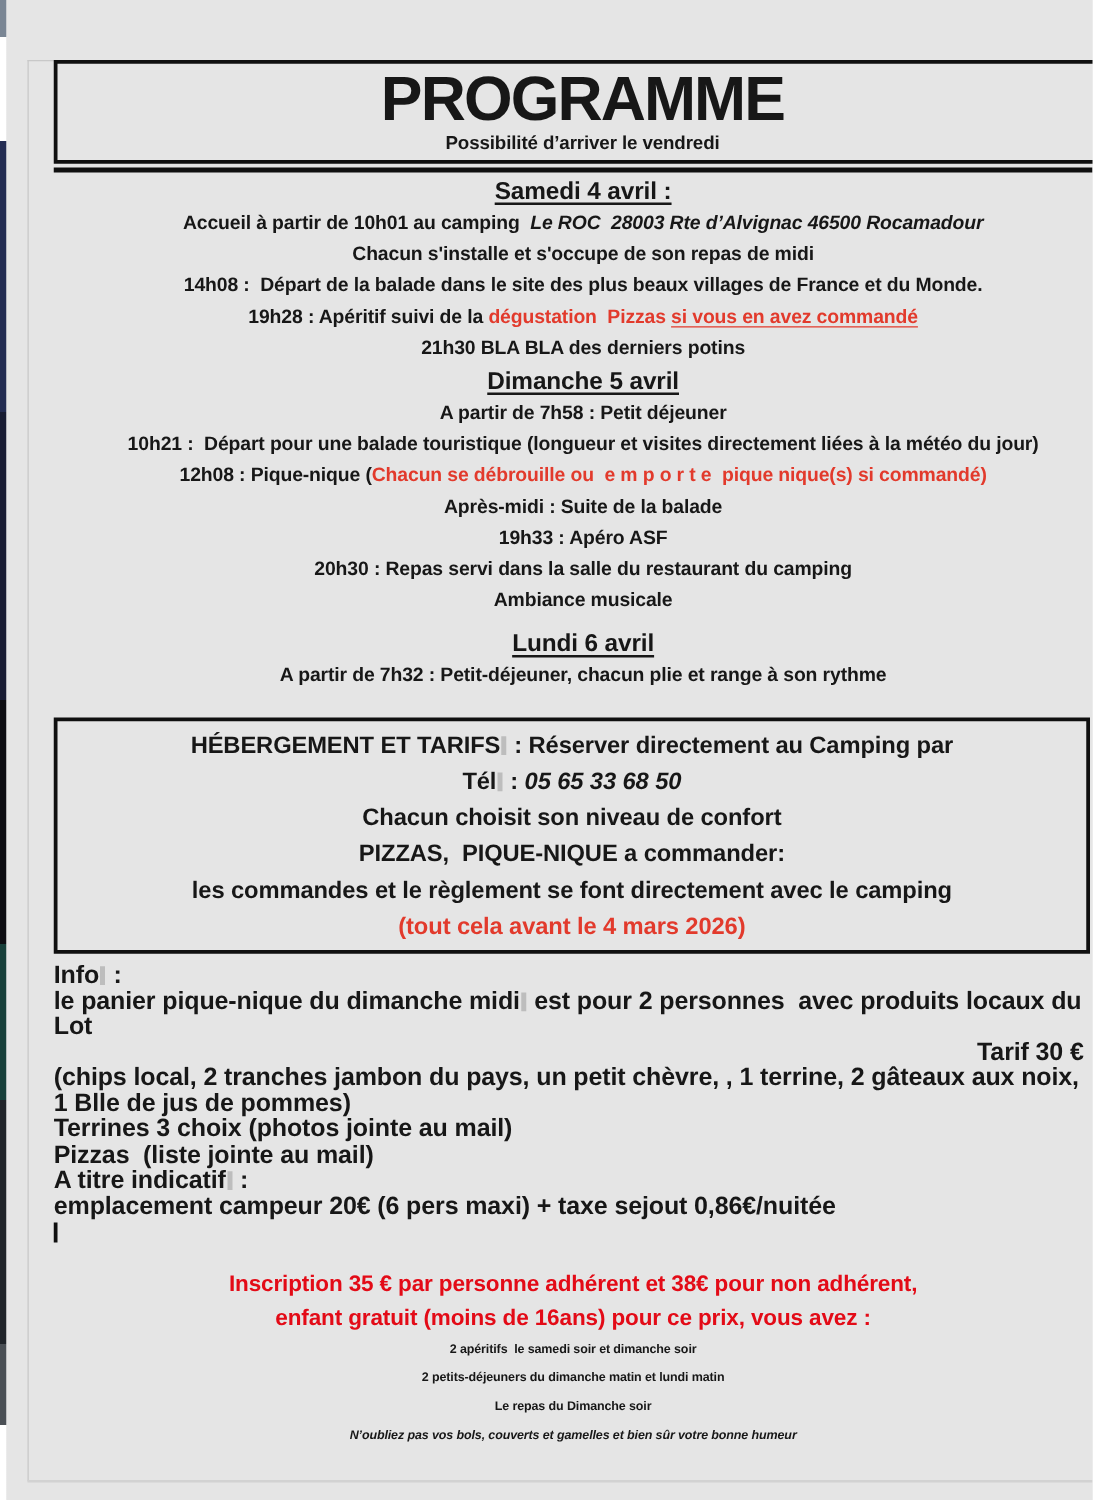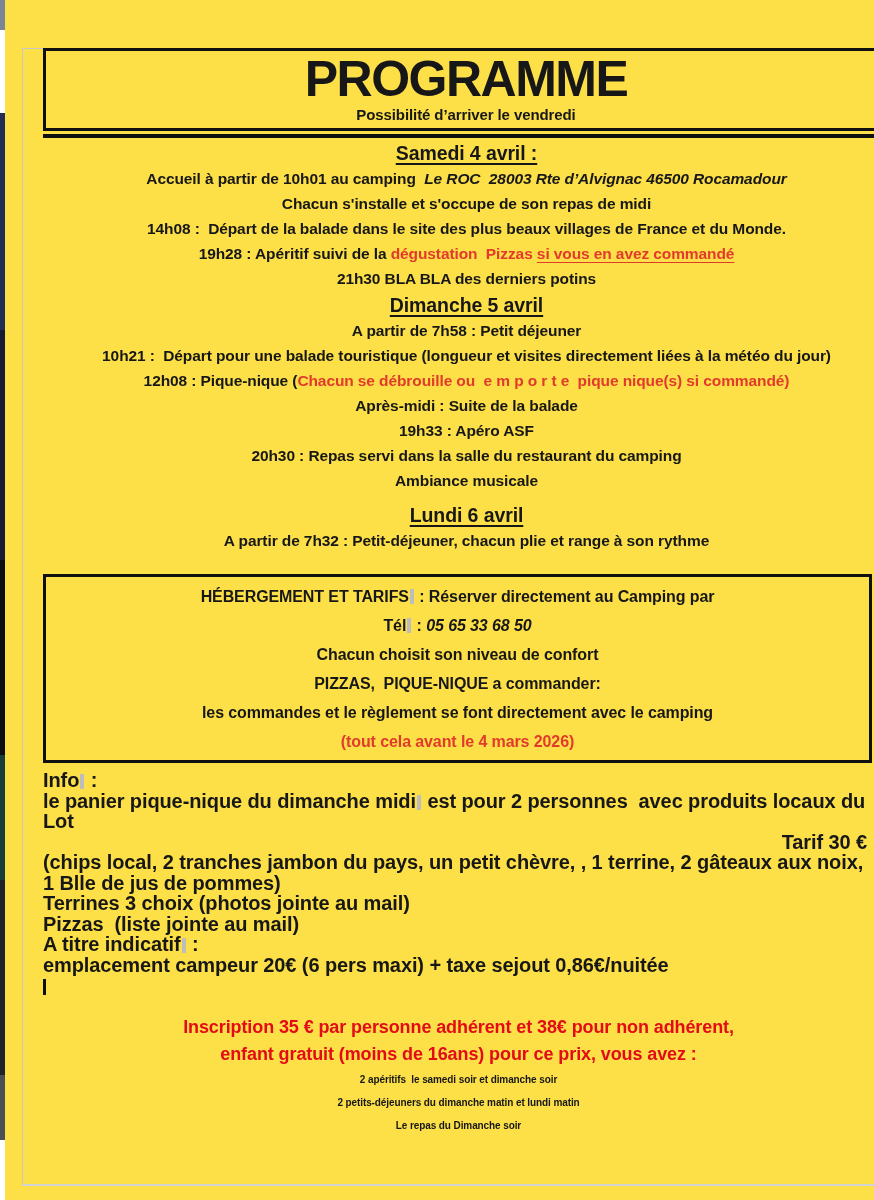--- a/index.html
+++ b/index.html
@@ -1,17 +1,17 @@
 <!DOCTYPE html>
 <html><head>
 <meta charset="utf-8">
 <style>
   html,body{margin:0;padding:0;}
   body{font-family:"Liberation Sans",sans-serif;background:#ffffff;}
-  .page{position:relative;width:874px;height:1200px;background:#fde047;overflow:hidden;color:#171717;letter-spacing:-0.1px;}
+  .page{position:relative;width:874px;height:1200px;background:#e5e5e5;overflow:hidden;color:#171717;letter-spacing:-0.1px;}
 
   
   .edge-strip{position:absolute;left:0;top:0;width:5px;height:1200px;
     background:linear-gradient(to bottom,
       #7a8694 0px,#7a8694 30px,#ffffff 30px,#ffffff 113px,
       #232c52 113px,#232c52 330px,#181c33 330px,#181c33 560px,
       #0d0d12 560px,#0d0d12 755px,#173f3a 755px,#173f3a 880px,
       #20242a 880px,#20242a 1075px,#4a4f55 1075px,#4a4f55 1140px,
       #ffffff 1140px);}
 
@@ -32,21 +32,21 @@
   .day-heading{font-size:19.5px;line-height:26px;text-decoration:underline;text-underline-offset:3px;text-decoration-thickness:2px;}
   .sec-sat{top:140px;}
   .sec-sun{top:292px;}
   .sec-mon{top:502px;}
   .italic{font-style:italic;}
   .red{color:#e23a2c;}
   .red-u{color:#e23a2c;text-decoration:underline;text-underline-offset:3px;}
   .deep-red{color:#e30b17;}
 
   .booking-box{position:absolute;left:43px;top:574px;width:803px;border:3.5px solid #101010;
-    text-align:center;font-weight:700;font-size:16px;padding:5px 10px 4px 10px;}
+    text-align:center;font-weight:700;font-size:19px;padding:5px 10px 4px 10px;}
   .booking-box .line{line-height:29px;}
 
   .cursor-bar{display:inline-block;width:4px;height:15px;background:#bdbdbd;vertical-align:-2px;margin:0 1px;}
   .caret{display:inline-block;width:2.5px;height:16px;background:#101010;vertical-align:-3px;}
 
   .info{position:absolute;left:43px;top:770px;width:824px;font-weight:700;font-size:20px;}
   .info .line{line-height:20.5px;}
   .info .center{text-align:right;}
 
   .registration{position:absolute;left:43px;top:1014px;width:831px;text-align:center;font-weight:700;}
@@ -114,14 +114,15 @@
     <div class="line"><span class="t">emplacement campeur 20€ (6 pers maxi) + taxe sejout 0,86€/nuitée</span></div>
     <div class="line"><span class="caret"></span></div>
   </div>
 
   <div class="registration">
     <div class="big deep-red"><span class="t">Inscription 35 € par personne adhérent et 38€ pour non adhérent,</span></div>
     <div class="big deep-red"><span class="t">enfant gratuit (moins de 16ans) pour ce prix, vous avez :</span></div>
     <div class="item"><span class="t">2 apéritifs  le samedi soir et dimanche soir</span></div>
     <div class="item"><span class="t">2 petits-déjeuners du dimanche matin et lundi matin</span></div>
     <div class="item"><span class="t">Le repas du Dimanche soir</span></div>
+    <div class="item italic"><span class="t">N’oubliez pas vos bols, couverts et gamelles et bien sûr votre bonne humeur</span></div>
   </div>
 </div>
 
 </body></html>

